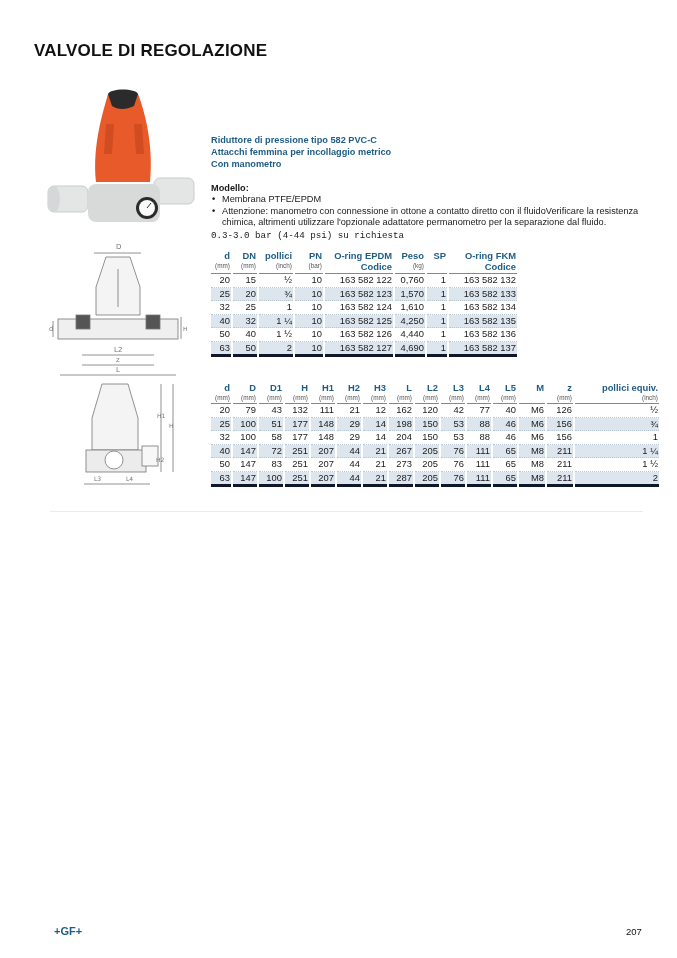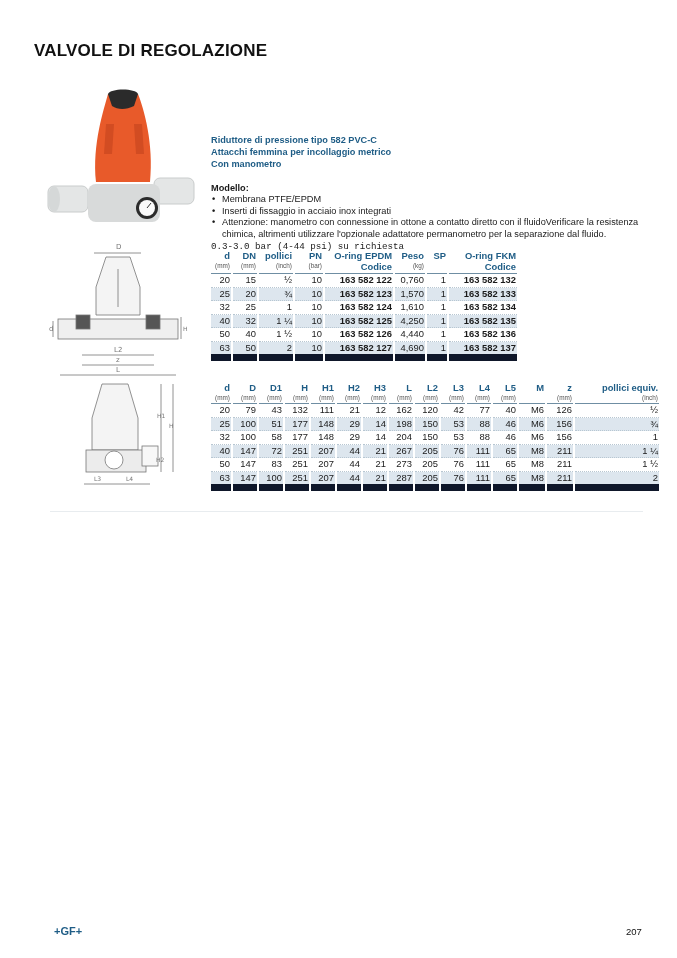--- a/index.html
+++ b/index.html
@@ -14,22 +14,22 @@
   .intro ul { margin:0; padding:0; list-style:none; }
   .intro li { position:relative; padding-left:11px; font-family:"Liberation Sans", sans-serif; font-size:9.2px; line-height:11.5px; }
   .intro li:before { content:"•"; position:absolute; left:1px; top:0; font-weight:bold; }
   .intro .note { font-family:Liberation Mono, monospace; font-size:9.2px; margin-top:1px; }
   table { border-collapse:separate; border-spacing:2px 0; font-family:"Liberation Sans", sans-serif; position:absolute; }
   th { color:#1f5d86; font-weight:bold; font-size:9.4px; text-align:right; vertical-align:top; padding:0 1px; line-height:11px; }
   th .unit { display:block; color:#555; font-weight:normal; font-size:6.4px; line-height:9px; }
   thead tr:last-child th { border-bottom:1px solid #6f8ea3; padding-bottom:1px; }
   td { font-size:9.4px; text-align:right; padding:0 1px; height:12.5px; line-height:12.5px; border-bottom:1px dotted #b8c7d2; }
   tbody tr:nth-child(even) td { background:#dde6ee; }
-  tbody tr:last-child td { border-bottom:7px solid #0f172a; }
-  td.b { font-weight:bold; }
+  tbody tr:last-child td { border-bottom:3px solid #0f172a; }
+  td.b { font-weight:normal; }
   #t1 { left:209px; top:250px; }
   #t2 { left:209px; top:382px; }
   .sep { position:absolute; left:50px; top:511px; width:593px; height:1px; background:#e8ecef; }
   .logo { position:absolute; left:54px; top:925px; font-family:"Liberation Sans", sans-serif; font-weight:bold; font-size:11px; color:#1f5d86; }
   .pagenum { position:absolute; left:626px; top:926px; font-family:"Liberation Sans", sans-serif; font-size:9.5px; color:#111; }
 </style>
 </head>
 <body>
 
 <div class="page-title">VALVOLE DI REGOLAZIONE</div>
@@ -91,21 +91,20 @@
   <text x="68" y="103" font-size="6" fill="#777">L4</text>
 </svg>
 
 <div class="intro">
   <div class="heading">Riduttore di pressione tipo 582 PVC-C</div>
   <div class="heading">Attacchi femmina per incollaggio metrico</div>
   <div class="heading">Con manometro</div>
   <div class="model">Modello:</div>
   <ul>
     <li>Membrana PTFE/EPDM</li>
-    <li>Inserti di fissaggio in acciaio inox integrati</li>
     <li>Attenzione: manometro con connessione in ottone a contatto diretto con il fluidoVerificare la resistenza chimica, altrimenti utilizzare l'opzionale adattatore permanometro per la separazione dal fluido.</li>
   </ul>
   <div class="note">0.3-3.0 bar (4-44 psi) su richiesta</div>
 </div>
 
 <table id="t1">
   <thead>
       <tr id="t1h">
         <th style="min-width: 18px;"><span>d</span><span class="unit">(mm)</span></th>
         <th style="min-width: 22px;"><span>DN</span><span class="unit">(mm)</span></th>

